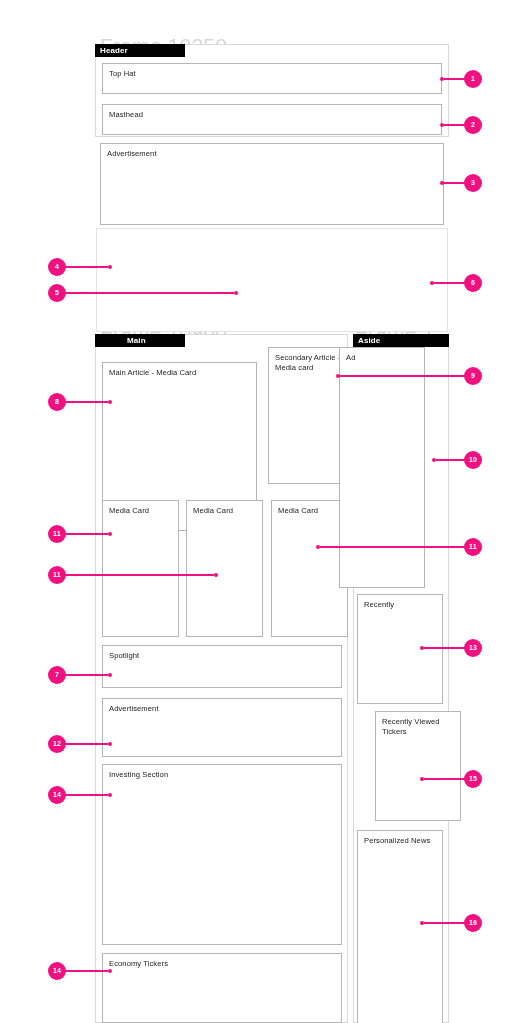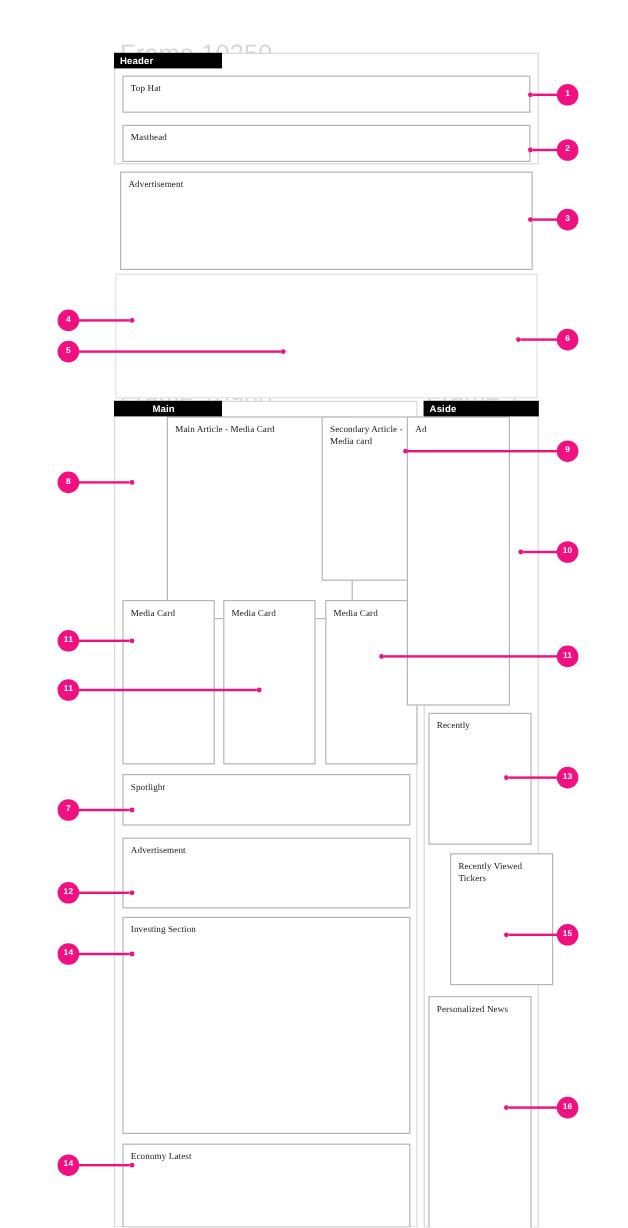--- a/index.html
+++ b/index.html
@@ -61,21 +61,20 @@
   }
   .card > .card-label {
     position: absolute;
     top: 5px;
     left: 6px;
     right: 4px;
     font-size: 7.6px;
     line-height: 10px;
     color: #1a1a1a;
     letter-spacing: 0.08px;
-    font-family: Liberation Serif, serif;
   }
 
   
   .callout {
     position: absolute;
     z-index: 20;
     pointer-events: none;
   }
   .callout .badge {
     position: absolute;
@@ -151,21 +150,21 @@
 
   <div class="card" style="left:335px; top:235px; width:105px; height:90px;">
     <span class="card-label">Latest News</span>
   </div>
 
   <div class="frame-box" style="left:96px; top:228px; width:352px; height:104px; border-color:#e2e2e2;"></div>
 
   <div class="frame-box" style="left:95px; top:334px; width:253px; height:689px;"></div>
   <div class="sec-tag" style="left:95px; top:334px; width:90px;padding-left:32px;">Main</div>
 
-  <div class="card" style="left:102px; top:347px; width:155px; height:169px;margin-left:37px;">
+  <div class="card" style="left:102px; top:362px; width:155px; height:169px;">
     <span class="card-label">Main Article - Media Card</span>
   </div>
 
   <div class="card" style="left:268px; top:347px; width:79px; height:137px;">
     <span class="card-label">Secondary Article - Media card</span>
   </div>
 
   <div class="card" style="left:102px; top:500px; width:77px; height:137px;">
     <span class="card-label">Media Card</span>
   </div>
@@ -184,21 +183,21 @@
 
   <div class="card" style="left:102px; top:698px; width:240px; height:59px;">
     <span class="card-label">Advertisement</span>
   </div>
 
   <div class="card" style="left:102px; top:764px; width:240px; height:181px;">
     <span class="card-label">Investing Section</span>
   </div>
 
   <div class="card" style="left:102px; top:953px; width:240px; height:70px;">
-    <span class="card-label">Economy Latest</span>
+    <span class="card-label">Economy Tickers</span>
   </div>
 
   <div class="frame-box" style="left:353px; top:334px; width:96px; height:689px;"></div>
   <div class="sec-tag" style="left:353px; top:334px; width:96px;">Aside</div>
 
   <div class="card" style="left:339px; top:347px; width:86px; height:241px;">
     <span class="card-label">Ad</span>
   </div>
 
   <div class="card" style="left:357px; top:594px; width:86px; height:110px;">

